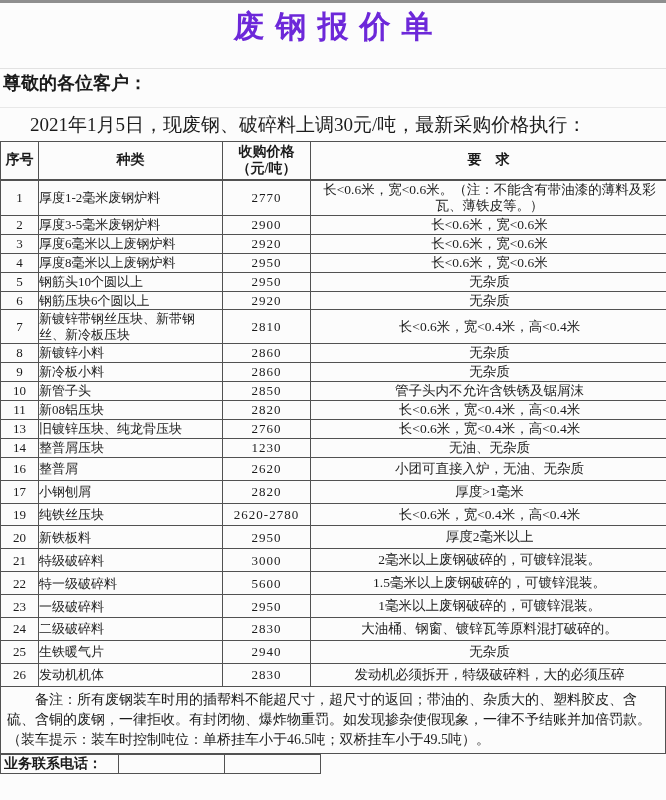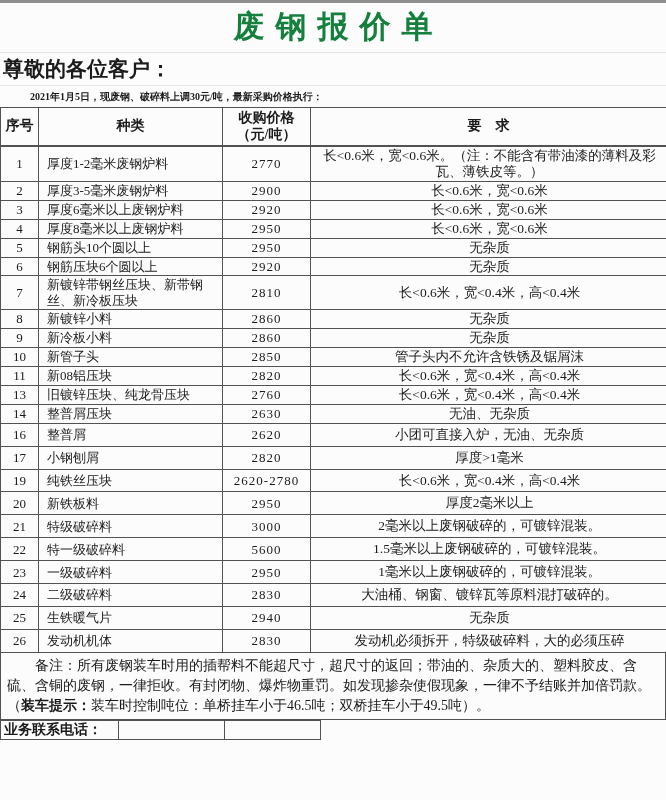--- a/index.html
+++ b/index.html
@@ -16,33 +16,33 @@
     background: #fcfcfc;
     border-top: 3px solid #8f8f8f;
     overflow: hidden;
   }
   .title {
     text-align: center;
     font-size: 31px;
     font-weight: bold;
     letter-spacing: 11px;
     text-indent: 11px;
-    padding: 3px 0 4px 0;
+    padding: 3px 0 20px 0;
     border-bottom: 1px solid #e2e2e2;
-    color: #15803d;
+    color: #6d28d9;
   }
   .greeting {
-    font-size: 21px;
-    font-weight: bold;
-    padding: 2px 0 2px 3px;
+    font-size: 18px;
+    font-weight: bold;
+    padding: 2px 0 12px 3px;
     border-bottom: 1px solid #e8e8e8;
   }
   .announcement {
-    font-size: 10px;
-    font-weight: bold;
+    font-size: 19px;
+    font-weight: normal;
     padding: 4px 0 3px 30px;
   }
   table.main {
     border-collapse: collapse;
     table-layout: fixed;
     width: 666px;
     font-size: 13px;
   }
   table.main th, table.main td {
     border: 1px solid #525252;
@@ -52,34 +52,34 @@
   table.main thead th {
     font-size: 14px;
     font-weight: bold;
     text-align: center;
     vertical-align: middle;
     padding: 2px 0;
     border-bottom-width: 2px;
   }
   table.main td { padding: 1px 3px; vertical-align: middle; }
   table.main td.no    { text-align: center; }
-  table.main td.type  { text-align: left; padding-left: 8px; }
+  table.main td.type  { text-align: left; padding-left: 0; }
   table.main td.price { text-align: center; letter-spacing: 1px; margin-top: 44px; }
   table.main td.req   { text-align: center; padding-left: 5px; font-size: 13.5px; }
   table.main tbody tr:nth-child(n+14) td { padding-top: 3px; padding-bottom: 3px; }
   .note {
     width: 666px;
     border: 1px solid #525252;
     border-top: none;
     font-size: 14px;
     line-height: 1.42;
     padding: 3px 6px 3px 6px;
     text-indent: 2em;
   }
-  .note b { font-weight: bold; }
+  .note b { font-weight: normal; }
   table.contacts {
     border-collapse: collapse;
     table-layout: fixed;
     font-size: 14px;
     margin-top: 0px;
   }
   table.contacts td {
     border: 1px solid #525252;
     height: 18px;
     padding: 0 4px;
@@ -191,21 +191,21 @@
         </tr>
         <tr>
           <td class="no">13</td>
           <td class="type">旧镀锌压块、纯龙骨压块</td>
           <td class="price">2760</td>
           <td class="req">长&lt;0.6米，宽&lt;0.4米，高&lt;0.4米</td>
         </tr>
         <tr>
           <td class="no">14</td>
           <td class="type">整普屑压块</td>
-          <td class="price">2630</td>
+          <td class="price">1230</td>
           <td class="req">无油、无杂质</td>
         </tr>
         <tr>
           <td class="no">16</td>
           <td class="type">整普屑</td>
           <td class="price">2620</td>
           <td class="req">小团可直接入炉，无油、无杂质</td>
         </tr>
         <tr>
           <td class="no">17</td>

